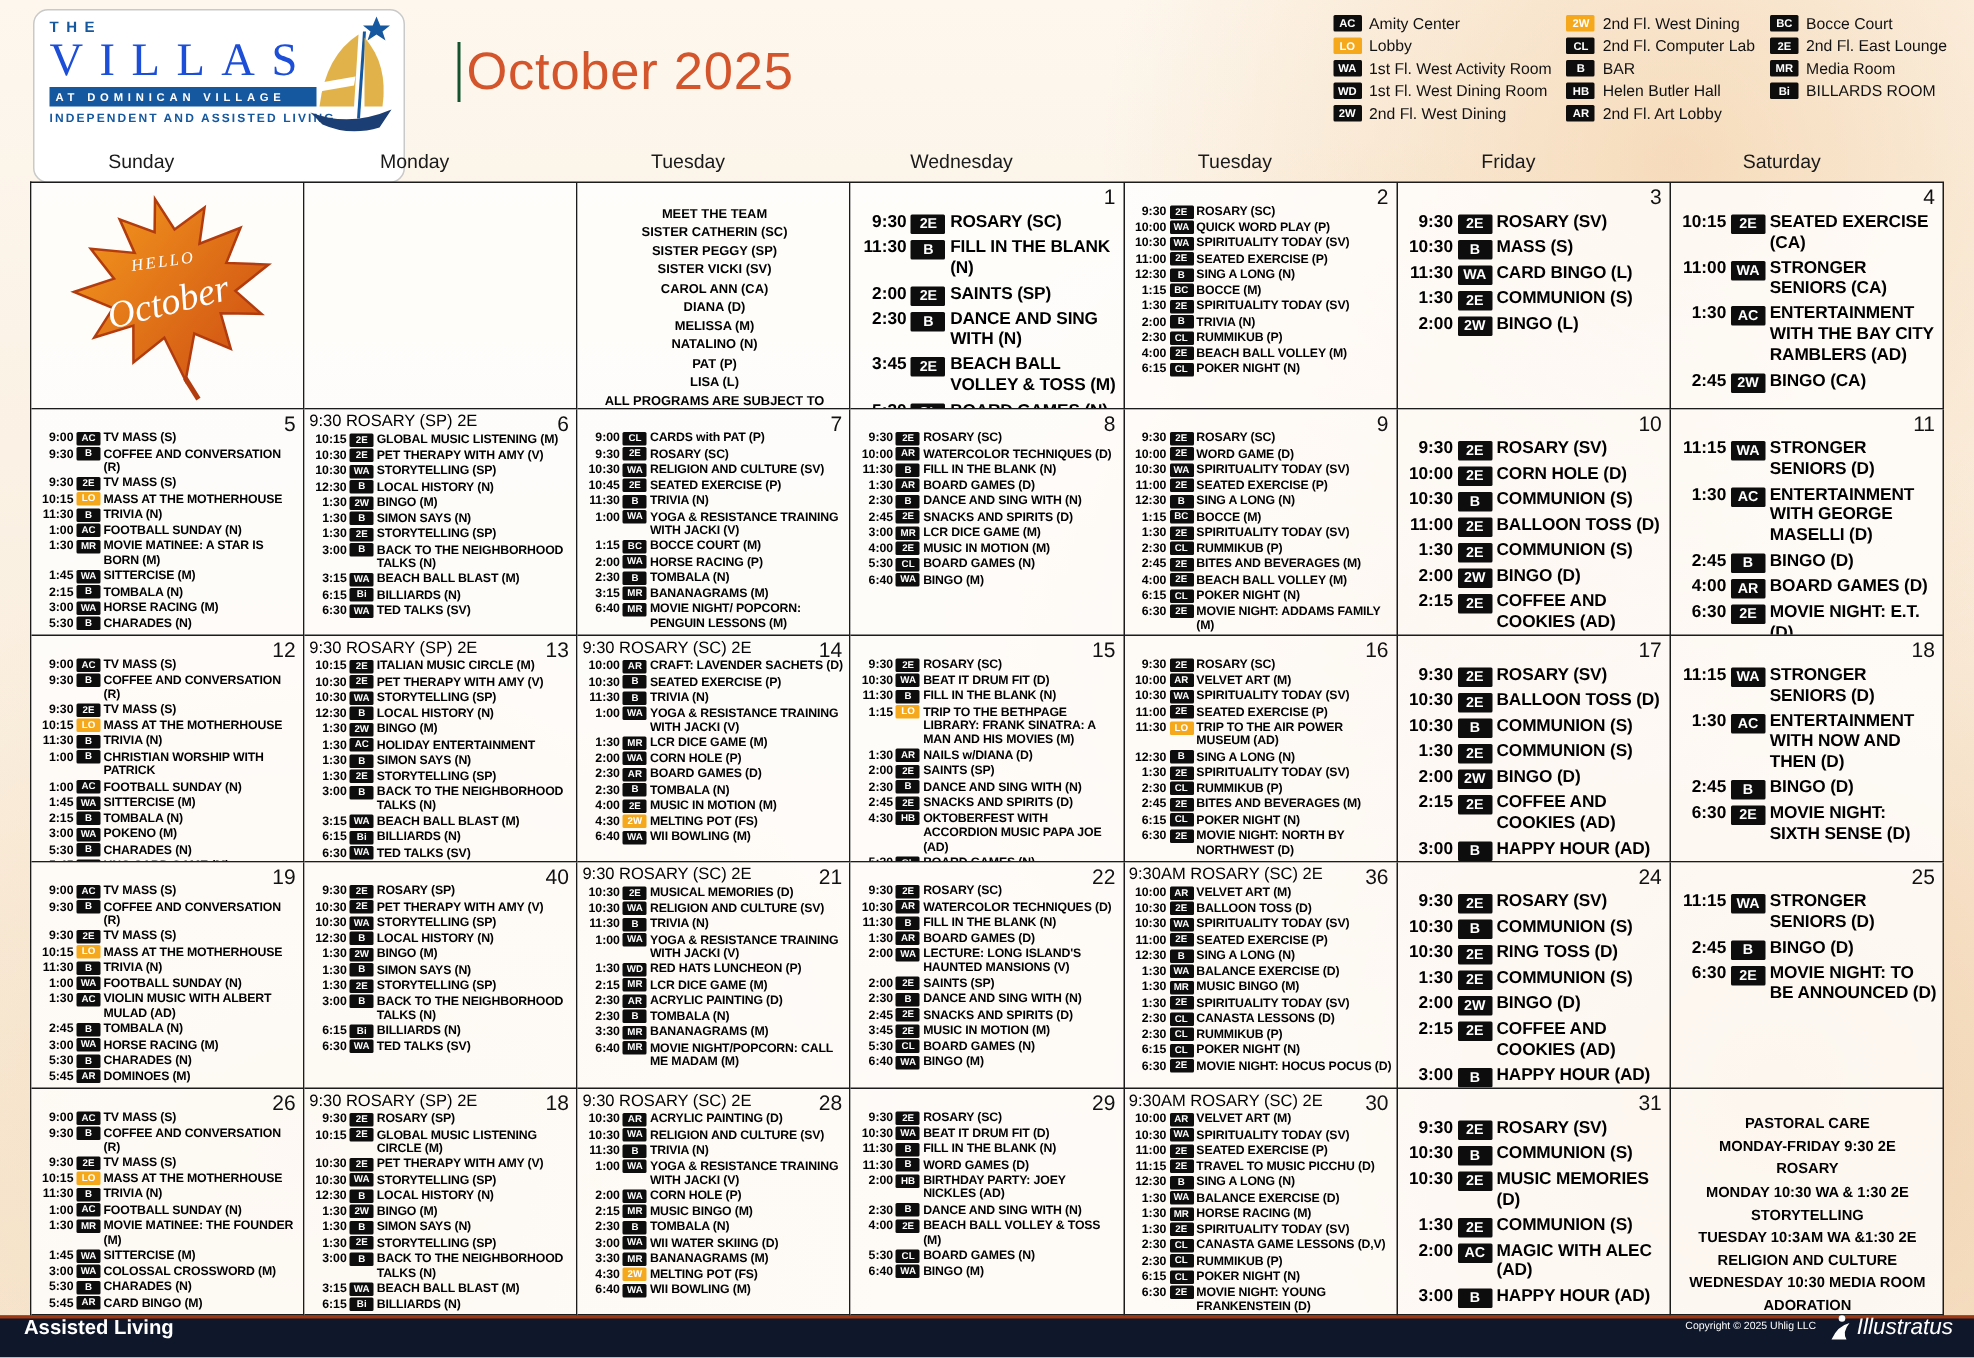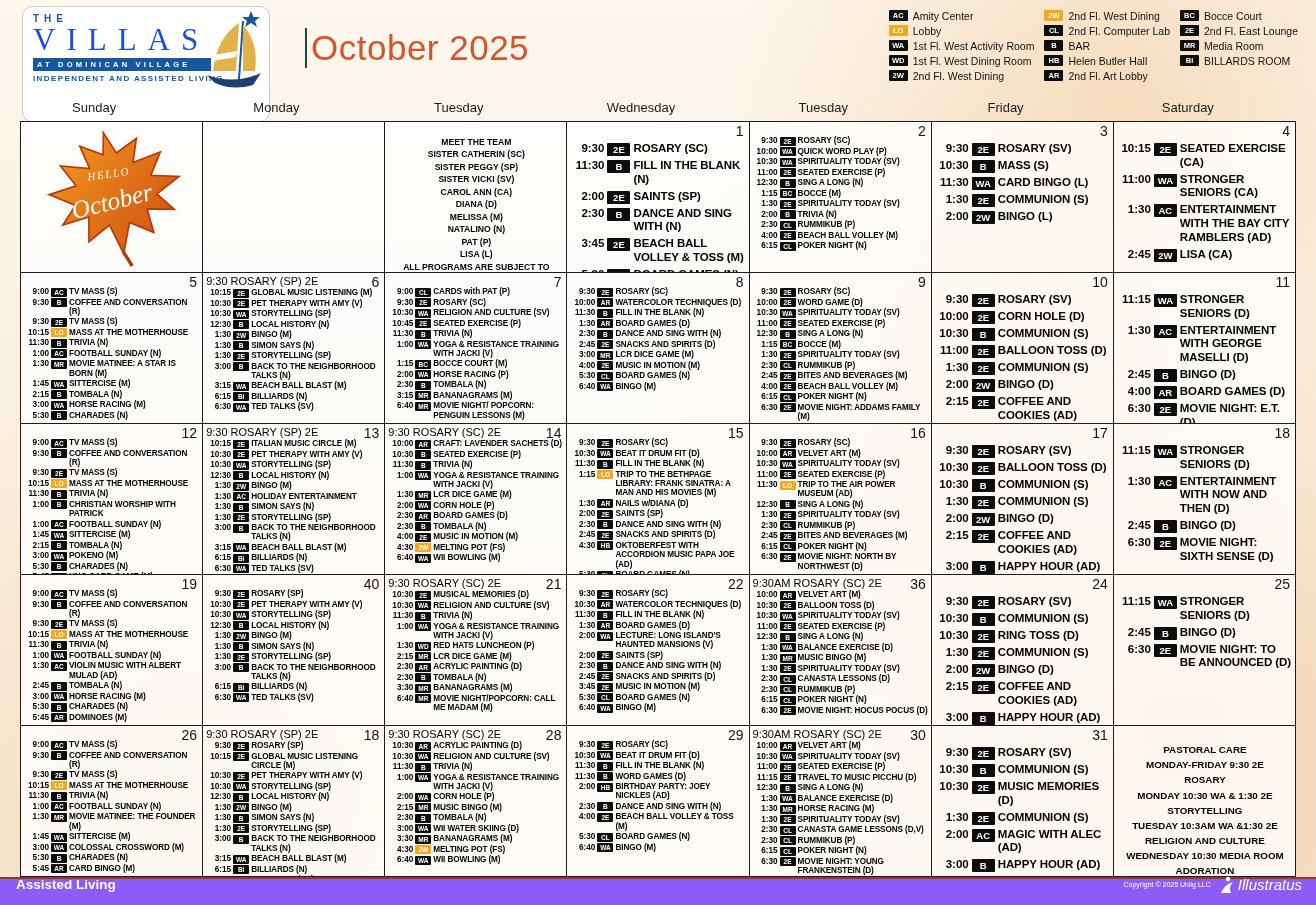--- a/index.html
+++ b/index.html
@@ -64,21 +64,21 @@
   .cell.lg .ev { font-size:11.5px; line-height:1.2; margin-bottom:3px; gap:3px; }
   .cell.lg .ev .t { flex:0 0 34px; }
   .cell.lg .ev .badge { min-width:23px; height:13px; line-height:13px; font-size:9.5px; margin-top:1px; }
   .cell.lg.first { padding-top:20px; }
   .lines { text-align:center; font-weight:bold; color:#000; }
   .lines.info { font-size:8.6px; line-height:1.45; padding-top:12px; }
   .lines.pastoral { font-size:9.8px; line-height:1.55; padding-top:14px; }
   .leafwrap { display:flex; align-items:center; justify-content:center; height:100%; }
   
   .footer {
-    position:absolute; left:0; bottom:0; width:100%; height:28px; background:#8b5cf6;
+    position:absolute; left:0; bottom:0; width:100%; height:28px; background:#0f172a;
     display:flex; align-items:center; justify-content:space-between; padding:0 14px 15px 16px;
     border-top:2px solid #9e3813;
   }
   .footer .al { color:#fff; font-weight:bold; font-size:13.5px; }
   .footer .right { display:flex; align-items:center; gap:8px; }
   .footer .copy { color:#fff; font-size:7px; }
   .footer .brand { color:#fff; font-family:Liberation Sans, sans-serif; font-size:15px; font-style:italic; display:flex; align-items:center; gap:3px; }
 </style>
 </head>
 <body>
@@ -342,21 +342,21 @@
         <span class="x">STRONGER SENIORS (CA)</span>
       </div>
       <div class="ev">
         <span class="t">1:30</span>
         <span class="badge">AC</span>
         <span class="x">ENTERTAINMENT WITH THE BAY CITY RAMBLERS (AD)</span>
       </div>
       <div class="ev">
         <span class="t">2:45</span>
         <span class="badge">2W</span>
-        <span class="x">LISA (CA)</span>
+        <span class="x">BINGO (CA)</span>
       </div>
     </div>
     <div class="cell first">
       <div class="date">5</div>
       <div class="ev">
         <span class="t">9:00</span>
         <span class="badge">AC</span>
         <span class="x">TV MASS (S)</span>
       </div>
       <div class="ev">

